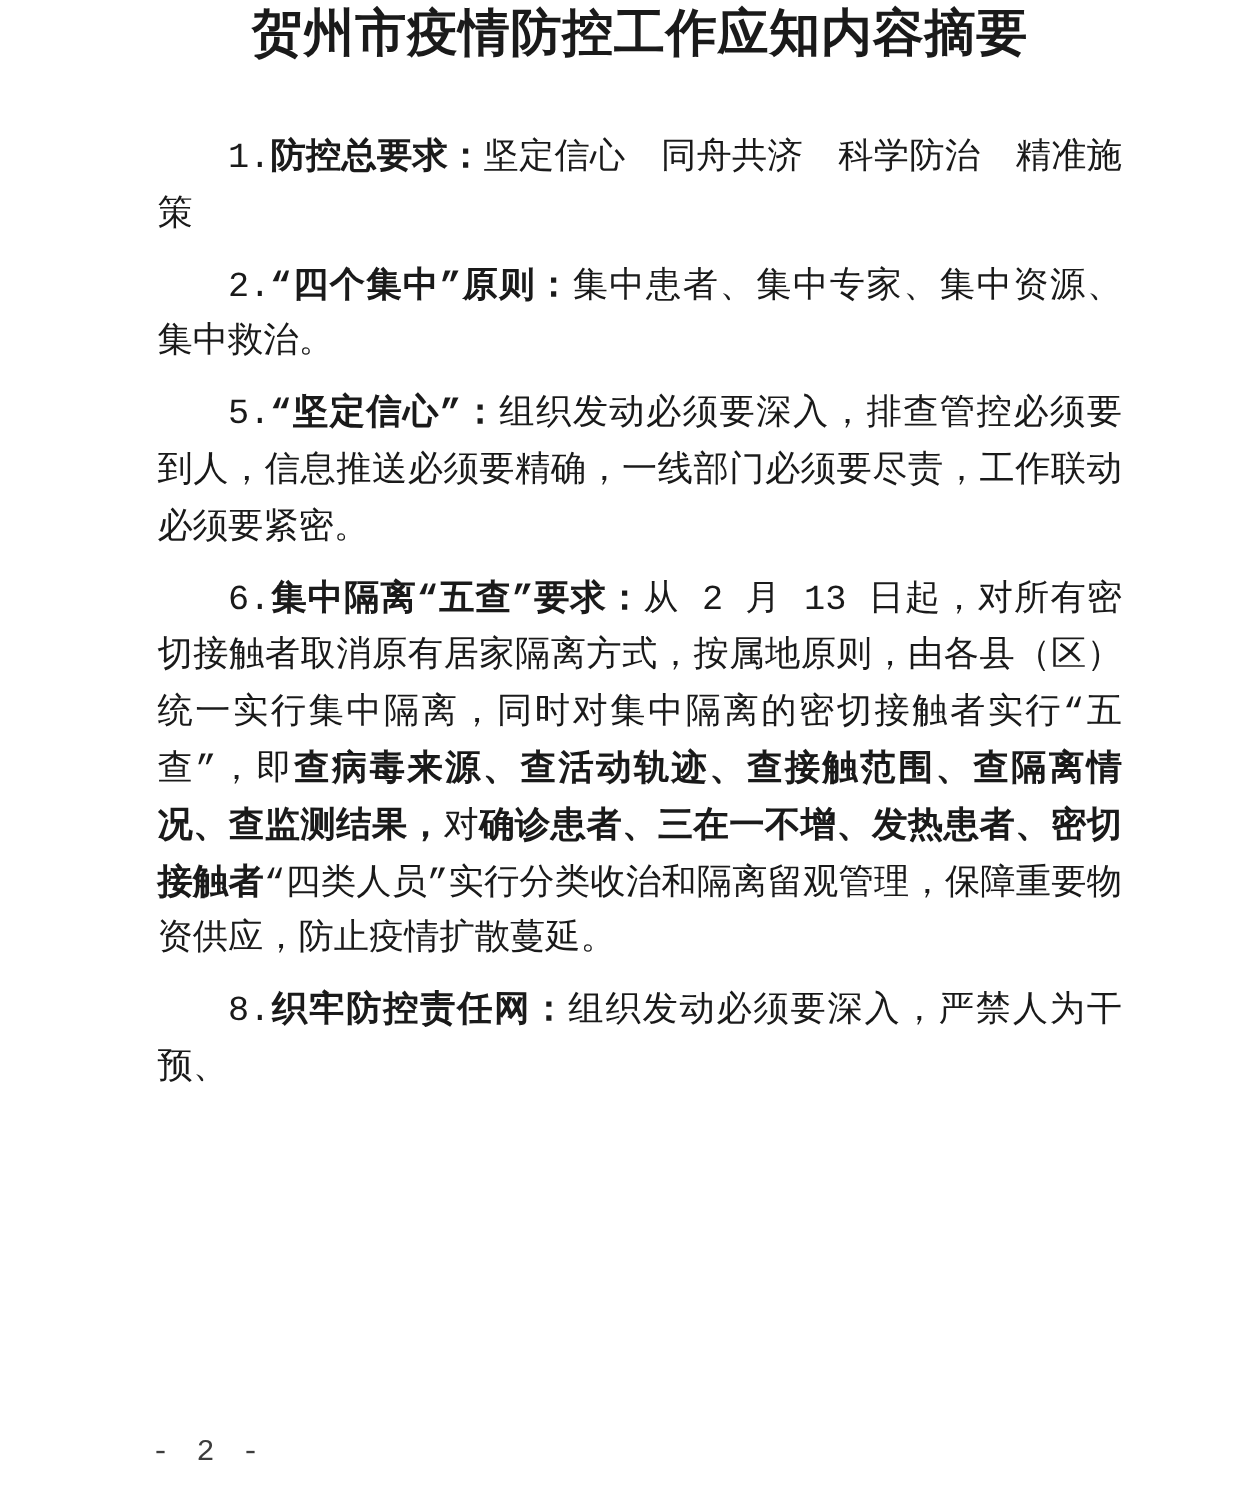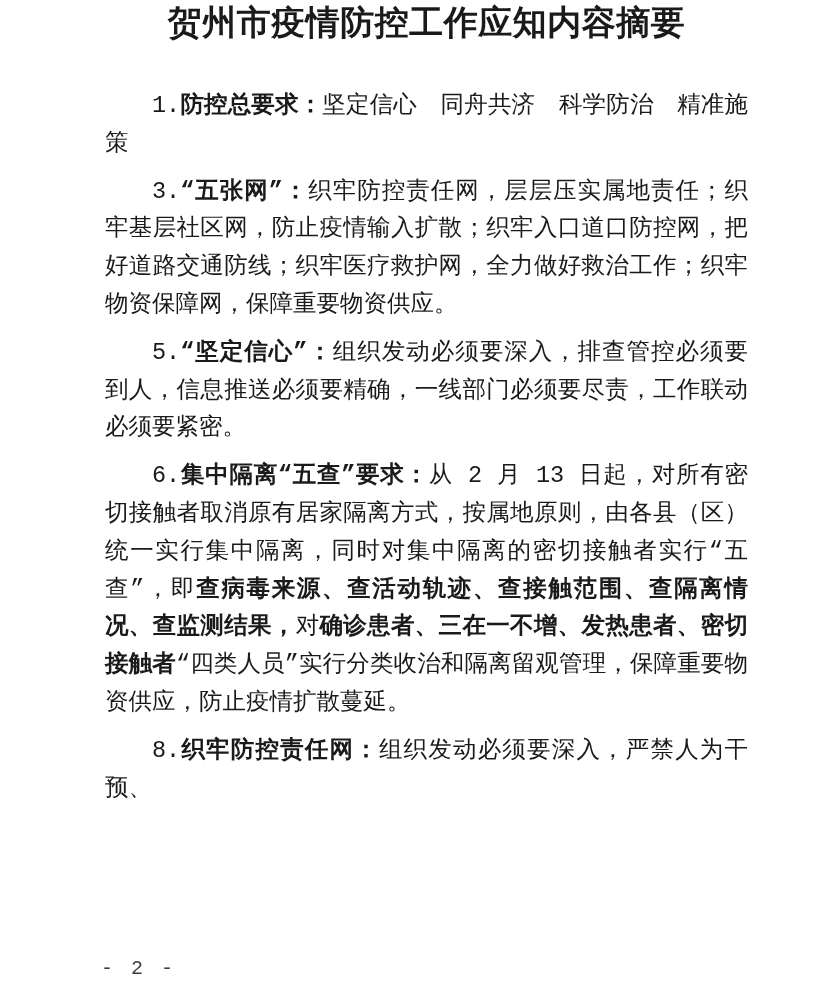--- a/index.html
+++ b/index.html
@@ -59,20 +59,20 @@
   }
 </style>
 </head>
 <body>
 
 <div class="page">
   <h1 class="doc-title">贺州市疫情防控工作应知内容摘要</h1>
 
   <div class="doc-body" id="doc-body">
       <p><span>1.</span><span class="run-bold">防控总要求：</span><span>坚定信心　同舟共济　科学防治　精准施策</span></p>
-      <p><span>3.</span><span class="run-bold">“五张网”：</span><span>织牢防控责任网，层层压实属地责任；织牢基层社区网，防止疫情输入扩散；织牢入口道口防控网，把好道路交通防线；织牢医疗救护网，全力做好救治工作；织牢物资保障网，保障重要物资供应。</span></p>
+      <p><span>2.</span><span class="run-bold">“四个集中”原则：</span><span>集中患者、集中专家、集中资源、集中救治。</span></p>
       <p><span>5.</span><span class="run-bold">“坚定信心”：</span><span>组织发动必须要深入，排查管控必须要到人，信息推送必须要精确，一线部门必须要尽责，工作联动必须要紧密。</span></p>
       <p><span>6.</span><span class="run-bold">集中隔离“五查”要求：</span><span>从 2 月 13 日起，对所有密切接触者取消原有居家隔离方式，按属地原则，由各县（区）统一实行集中隔离，同时对集中隔离的密切接触者实行“五查”，即</span><span class="run-bold">查病毒来源、查活动轨迹、查接触范围、查隔离情况、查监测结果，</span><span>对</span><span class="run-bold">确诊患者、三在一不增、发热患者、密切接触者</span><span>“四类人员”实行分类收治和隔离留观管理，保障重要物资供应，防止疫情扩散蔓延。</span></p>
       <p><span>8.</span><span class="run-bold">织牢防控责任网：</span><span>组织发动必须要深入，严禁人为干预、</span></p>
     </div>
 
   <div class="page-number">- 2 -</div>
 </div>
 
 </body></html>

